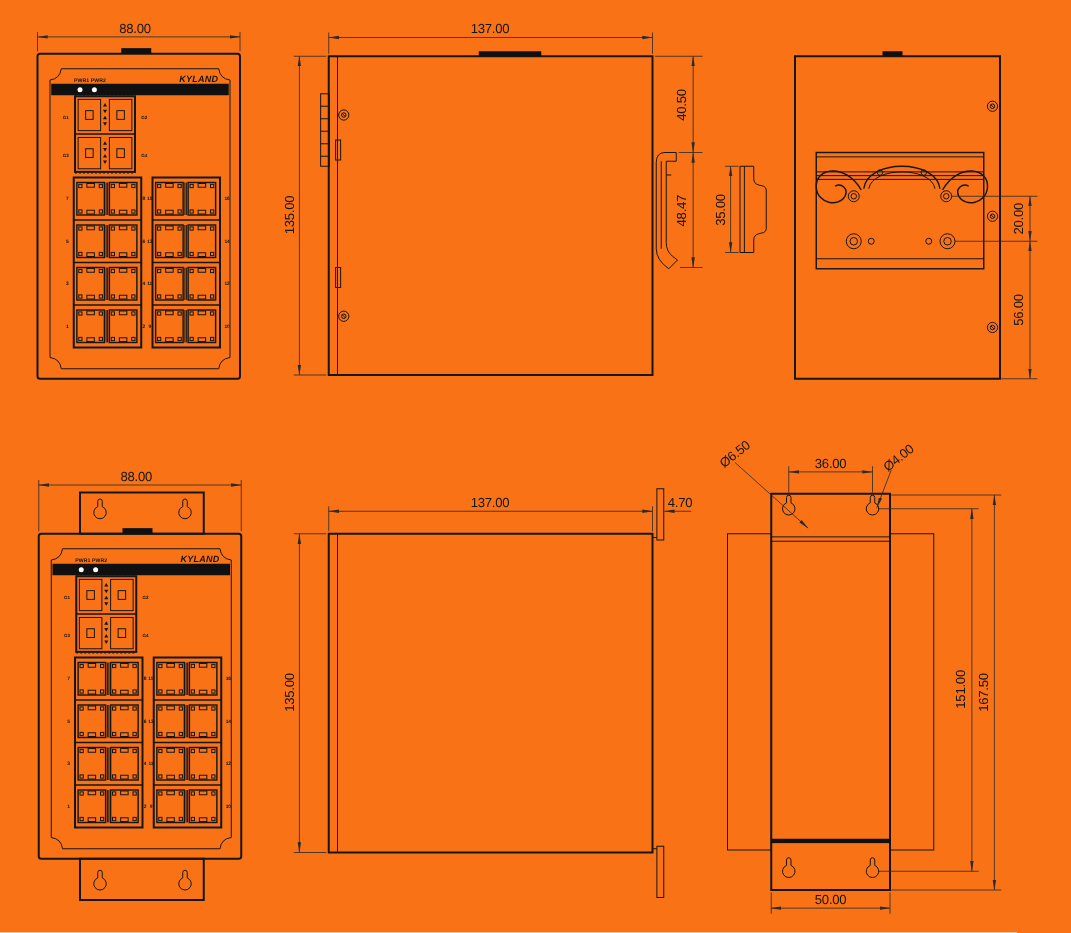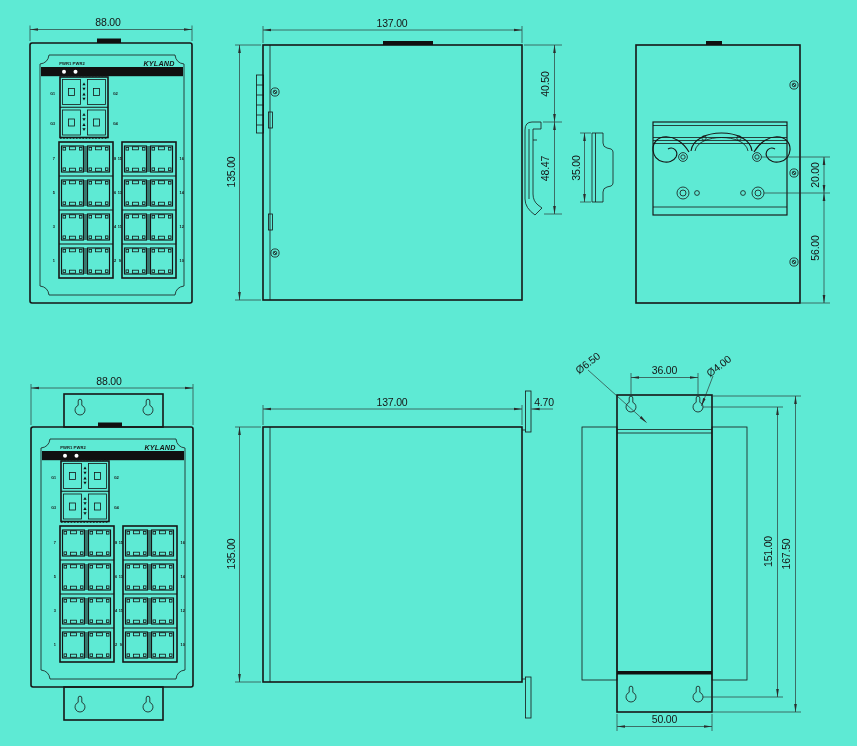--- a/index.html
+++ b/index.html
@@ -1,16 +1,16 @@
 <!DOCTYPE html>
 <html><head>
 <meta charset="utf-8">
 <style>
   html,body{margin:0;padding:0;background:#fff;}
-  .canvas{position:relative;width:857px;height:746px;background:#5eead4;overflow:hidden;
+  .canvas{position:relative;width:857px;height:746px;background:#f97316;overflow:hidden;
           font-family:"Liberation Sans",sans-serif;}
   svg{display:block;}
   .s-med{fill:none;stroke:#161616;stroke-width:1.6;}
   .s-th2{fill:none;stroke:#161616;stroke-width:1.15;}
   .s-thin{fill:none;stroke:#161616;stroke-width:0.8;}
   .s-dim{fill:none;stroke:#2a2a2a;stroke-width:0.65;}
   .fill-b{fill:#101010;stroke:none;}
   .led{fill:#ffffff;stroke:none;}
   text{fill:#151515;}
   .dim{font:10.5px "Liberation Sans",sans-serif;letter-spacing:-0.2px;}

